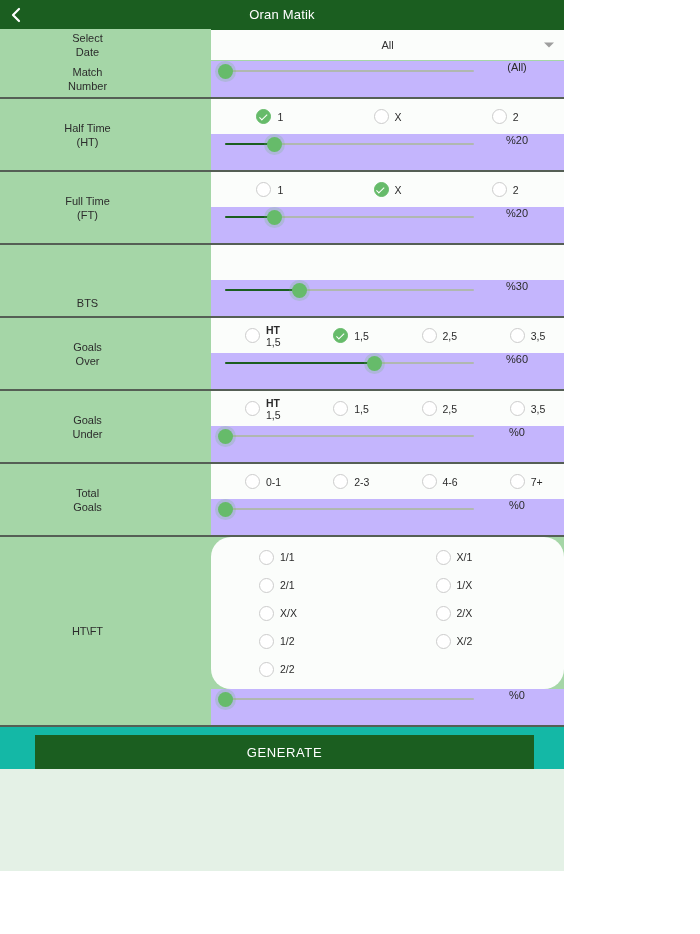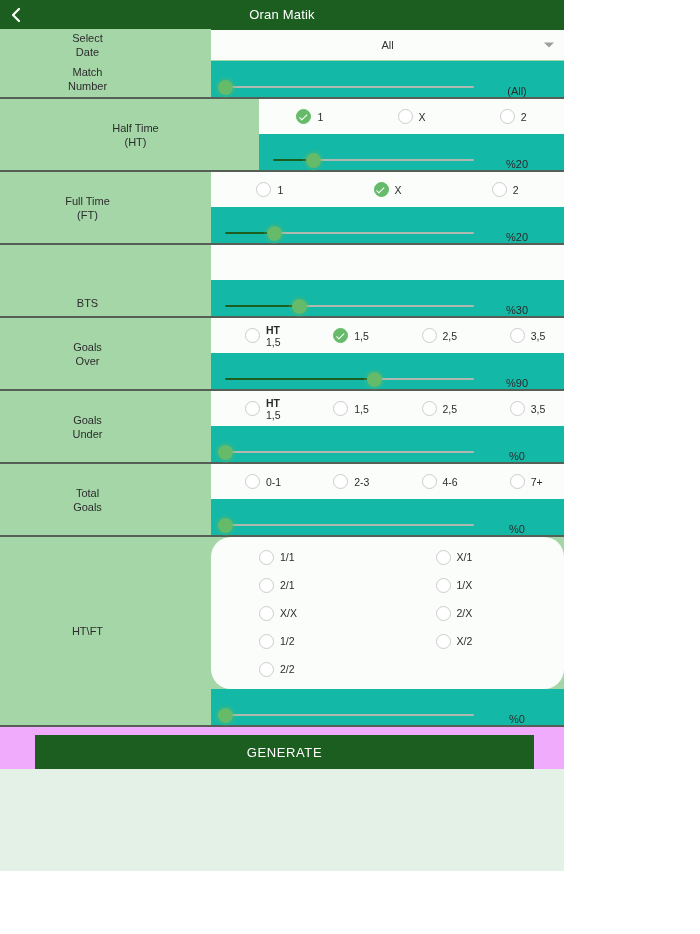--- a/index.html
+++ b/index.html
@@ -166,24 +166,24 @@
     border-radius: 20px;
   }
   .opts-grid .opt {
     justify-content: flex-start;
     padding-left: 48px;
     height: 28px;
   }
 
   
   .slider-strip {
-    background: #14b8a6;
+    background: #c4b5fd;
     height: 36px;
     display: flex;
-    align-items: flex-end;
+    align-items: flex-start;
     padding: 0 10px 0 14px;
   }
   .slider {
     position: relative;
     flex: 1 1 auto;
     height: 20px;
     margin-right: 6px;
     cursor: pointer;
   }
   .slider .track {
@@ -219,21 +219,21 @@
     width: 74px;
     flex: 0 0 74px;
     text-align: center;
     font-size: 11px;
     color: #2b2b2b;
   }
 
   
   .generate-wrap {
     padding: 8px 30px 0 35px;
-    background: #f0abfc;
+    background: #14b8a6;
   }
   .generate-btn {
     height: 34px;
     background: #1b5e20;
     color: #fff;
     font-size: 13px;
     letter-spacing: .6px;
     display: flex;
     align-items: center;
     justify-content: center;
@@ -280,21 +280,21 @@
               <div class="slider">
                 <div class="track"></div>
                 <div class="fill" style="width: 0%;"></div>
                 <div class="thumb" style="left: 0%;"></div>
               </div>
               <div class="slider-value">(All)</div>
             </div>
           </div>
         </div>
         <div class="row">
-          <div class="row-label" style="white-space: pre-line; margin-left: 48px;">Half Time
+          <div class="row-label" style="white-space: pre-line;">Half Time
 (HT)</div>
           <div class="row-body">
             <div class="opts">
               <div class="opt">
                 <span class="radio checked"></span>
                 <span class="opt-label">1</span>
               </div>
               <div class="opt">
                 <span class="radio"></span>
                 <span class="opt-label">X</span>
@@ -378,21 +378,21 @@
                 <span class="radio"></span>
                 <span class="opt-label">3,5</span>
               </div>
             </div>
             <div class="slider-strip">
               <div class="slider">
                 <div class="track"></div>
                 <div class="fill" style="width: 60%;"></div>
                 <div class="thumb" style="left: 60%;"></div>
               </div>
-              <div class="slider-value">%90</div>
+              <div class="slider-value">%60</div>
             </div>
           </div>
         </div>
         <div class="row">
           <div class="row-label" style="white-space: pre-line;">Goals
 Under</div>
           <div class="row-body">
             <div class="opts">
               <div class="opt left">
                 <span class="radio"></span>

